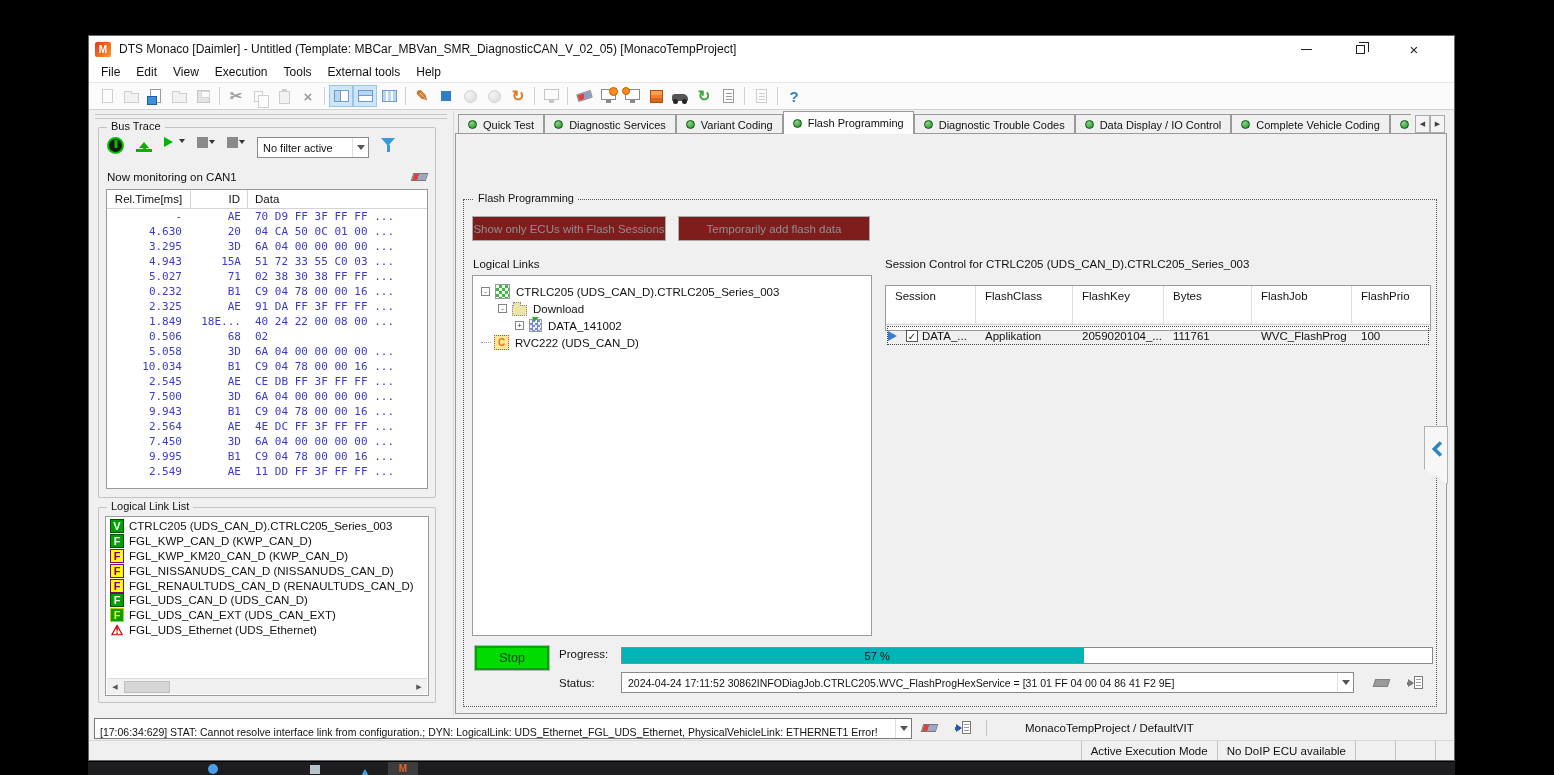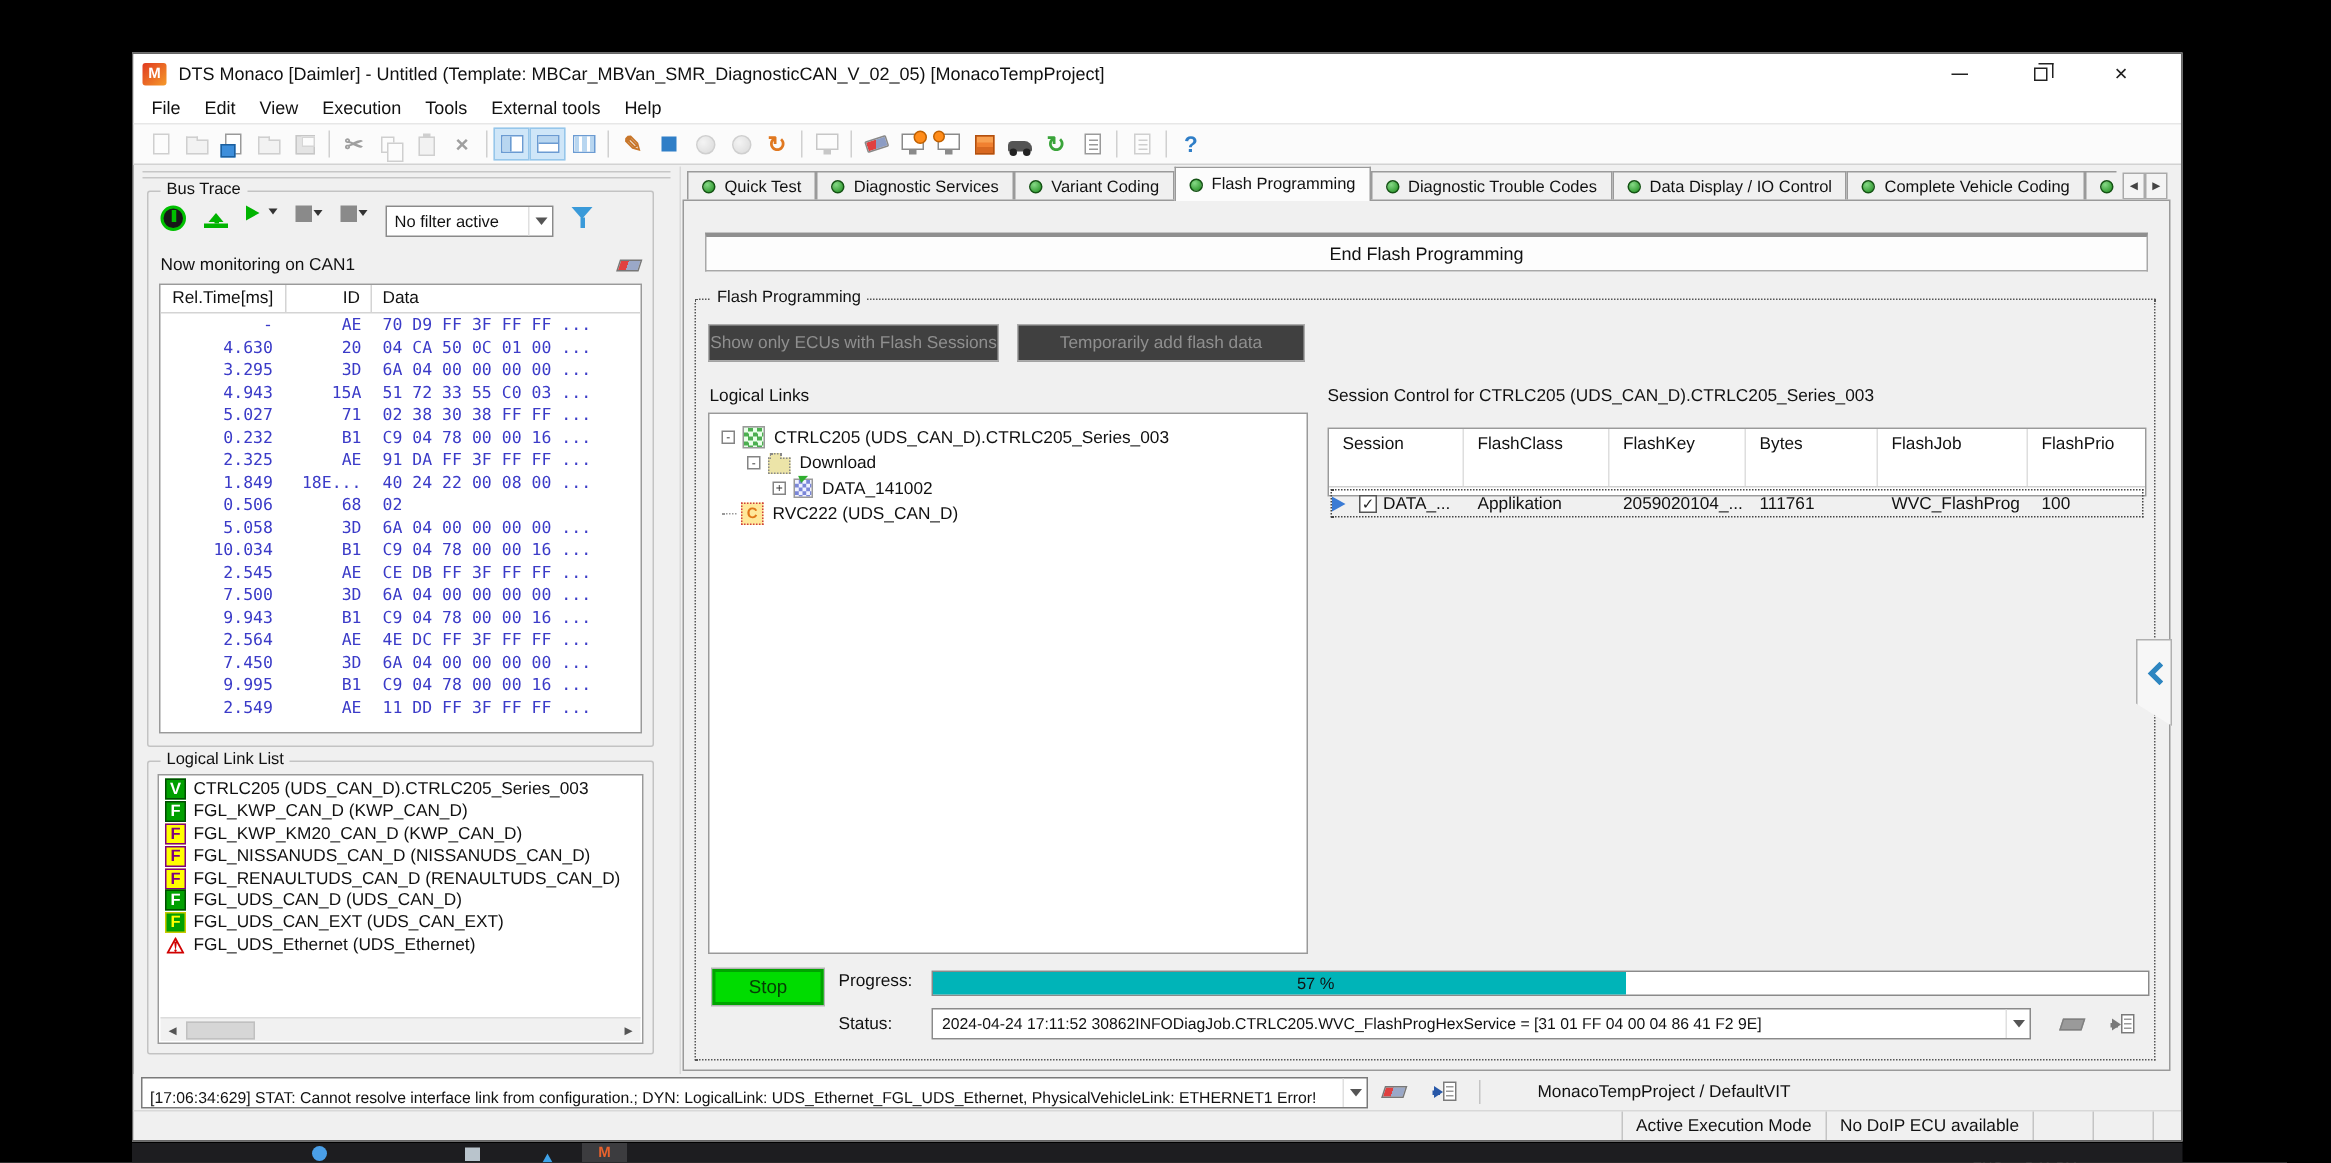--- a/index.html
+++ b/index.html
@@ -125,21 +125,21 @@
   .tab-dot{width:9px;height:9px;border-radius:50%;border:1px solid #145214;background:radial-gradient(circle at 35% 30%,#86d986,#1e8c1e);flex:none}
   .tab-scroll{position:absolute;right:2px;top:4px;display:flex;z-index:4}
   .tab-scroll .ts-btn{width:15px;height:18px;border:1px solid #aaa;background:#f4f4f4;display:flex;align-items:center;justify-content:center;font-size:7px;color:#444}
   .content{position:absolute;top:22px;left:0;right:0;bottom:2px;background:#f0f0f0;border:1px solid #9a9a9a;z-index:2}
 
   .end-flash-btn{position:absolute;left:14px;right:14px;top:21px;height:26px;background:#fdfdfd;border:1px solid #a8a8a8;
                  border-top:3px solid #8f8f8f;display:flex;align-items:center;justify-content:center;font-size:12px}
 
   .flash-group{position:absolute;left:7px;right:9px;top:65px;bottom:6px;border:1px dotted #555}
   .flash-group>.gb-label{top:-8px;left:10px}
-  .fg-btn{position:absolute;top:16px;height:25px;background:#404040;border:1px solid #ababab;color:#8f8f8f;font-size:11.5px;
+  .fg-btn{position:absolute;top:16px;height:25px;background:#7f1d1d;border:1px solid #ababab;color:#8f8f8f;font-size:11.5px;
           display:flex;align-items:center;justify-content:center;white-space:nowrap}
   #btn-show-only{left:8px;width:194px}
   #btn-temp-add{left:214px;width:192px}
   .col-label{position:absolute;top:58px;font-size:11.5px}
   #logical-links-label{left:9px}
   #session-label{left:421px}
 
   .tree-box{position:absolute;left:8px;top:75px;width:400px;bottom:70px;background:#fff;border:1px solid #9a9a9a;padding-top:7px;overflow:hidden}
   .tree-row{height:17px;display:flex;align-items:center;font-size:11.5px;white-space:nowrap}
   .tw-exp{width:9px;height:9px;border:1px solid #848484;background:#fff;font:8px/7px "Liberation Sans",sans-serif;text-align:center;margin-right:5px;flex:none;color:#333}
@@ -470,21 +470,20 @@
             <div class="tab">
               <span class="tab-dot"></span>
             </div>
           </div>
         <div class="tab-scroll">
           <span class="ts-btn">◀</span>
           <span class="ts-btn">▶</span>
         </div>
 
         <div class="content">
-          <div class="end-flash-btn">End Flash Programming</div>
 
           <div class="flash-group">
             <span class="gb-label">Flash Programming</span>
             <div class="fg-btn" id="btn-show-only">Show only ECUs with Flash Sessions</div>
             <div class="fg-btn" id="btn-temp-add">Temporarily add flash data</div>
 
             <span class="col-label" id="logical-links-label">Logical Links</span>
             <span class="col-label" id="session-label">Session Control for CTRLC205 (UDS_CAN_D).CTRLC205_Series_003</span>
 
             <div class="tree-box" id="tree-box">

